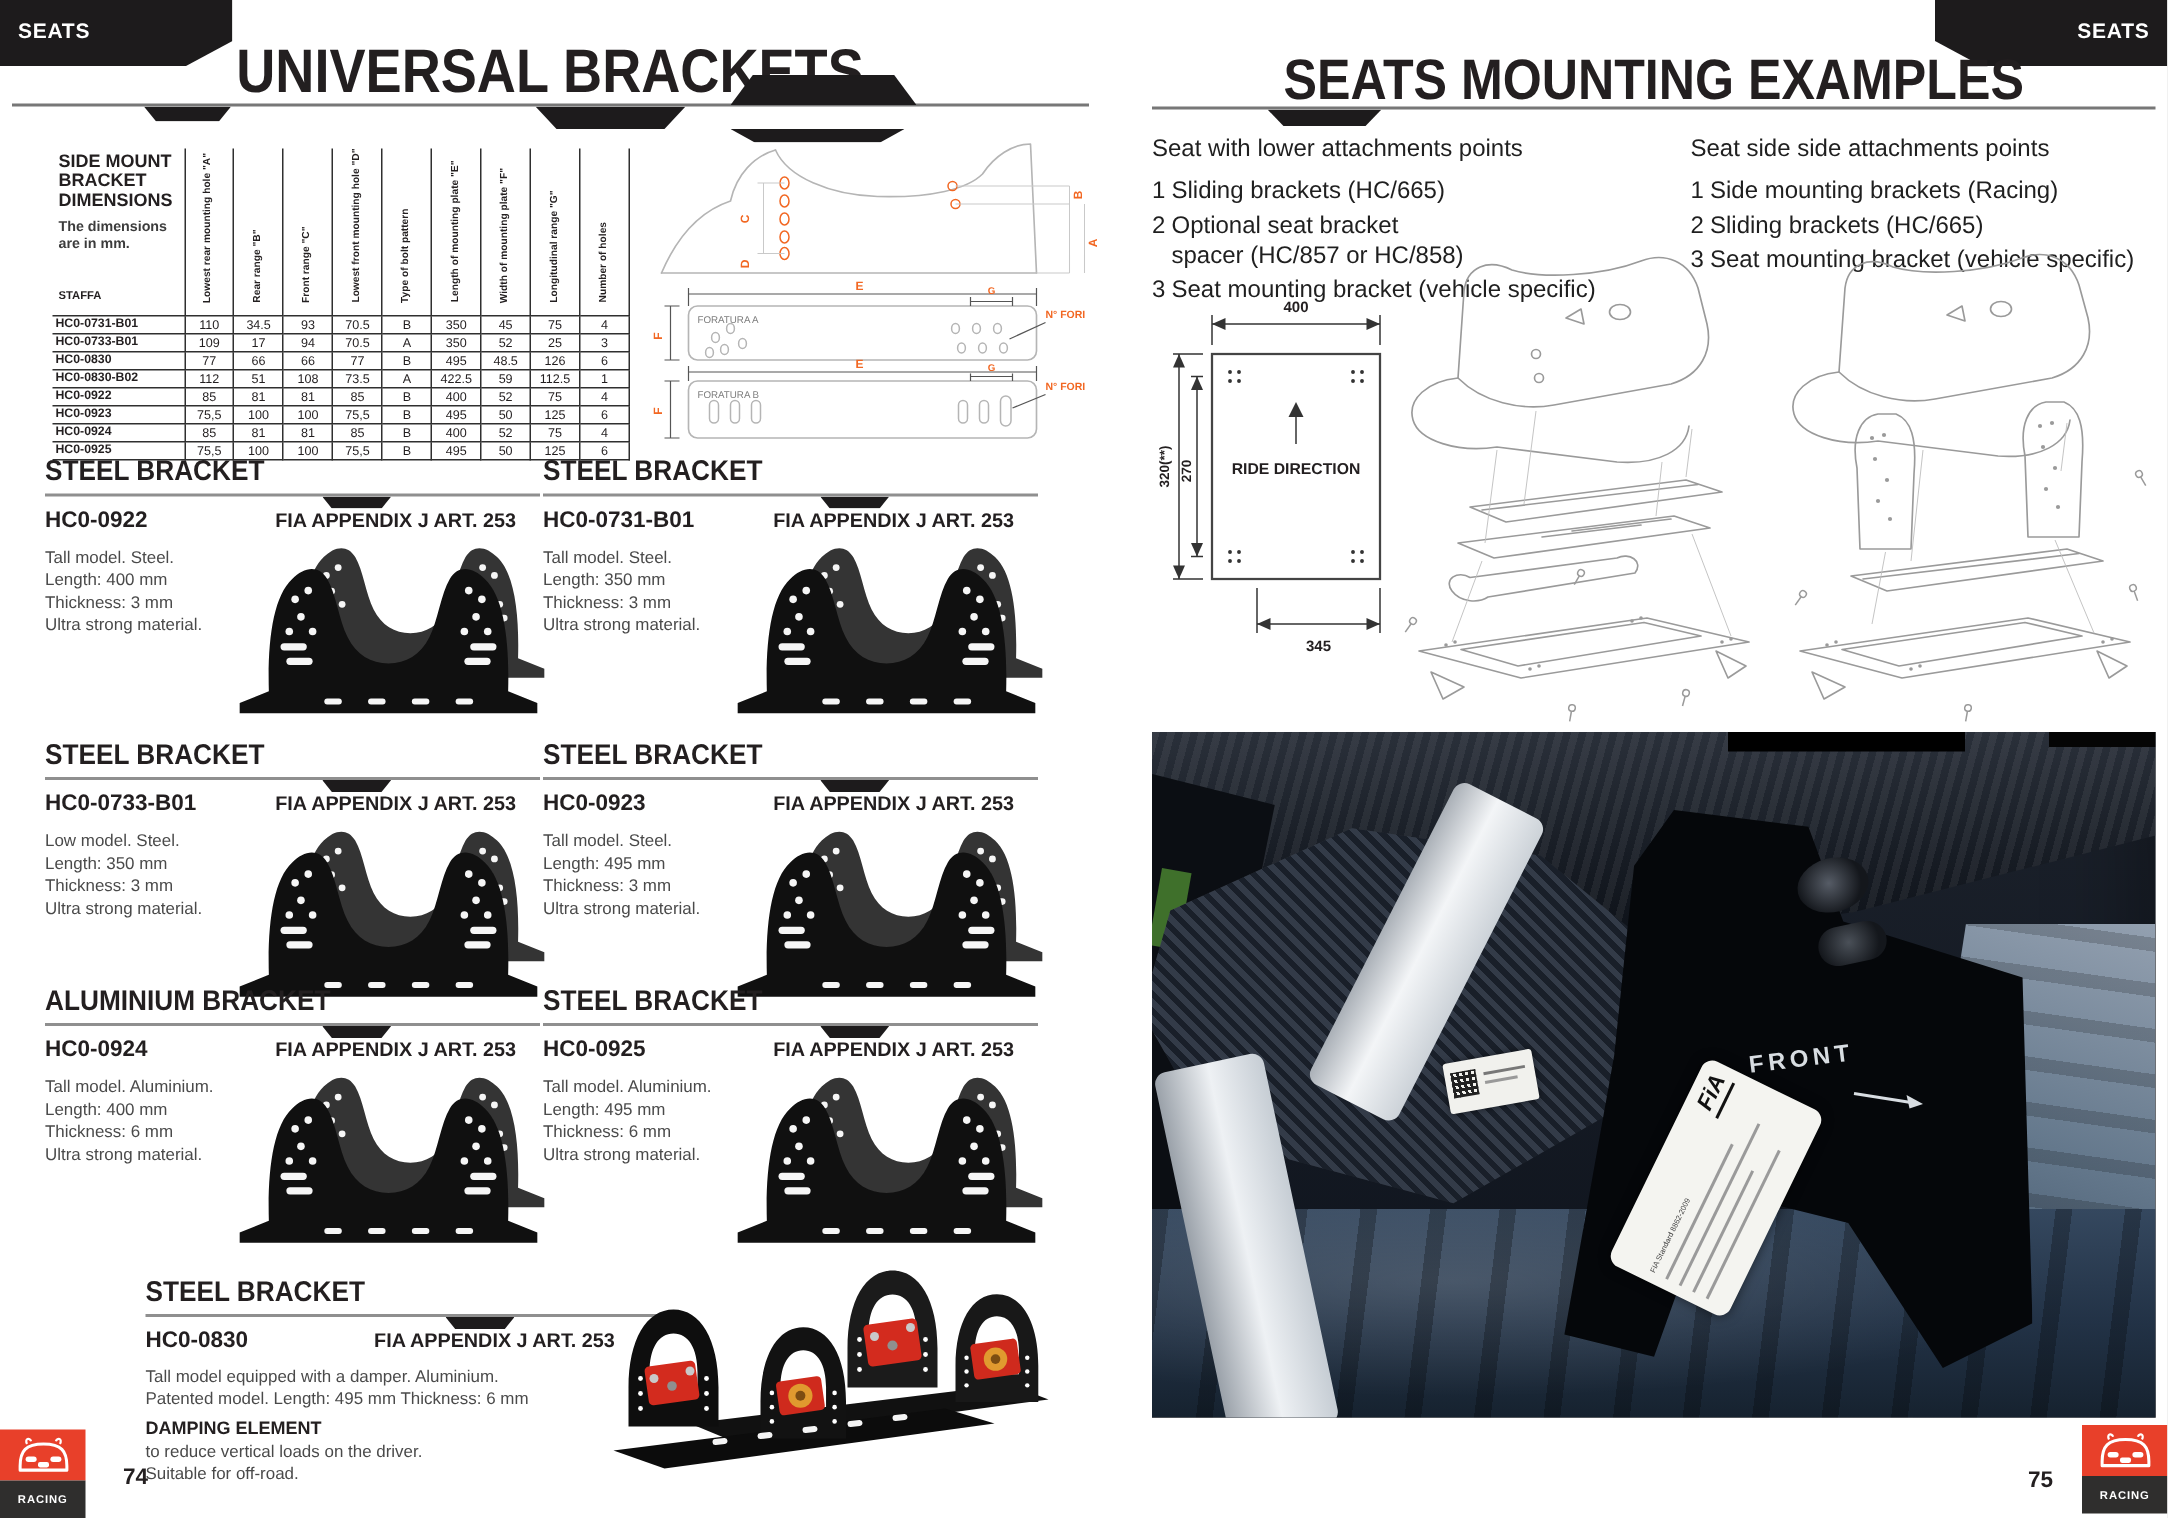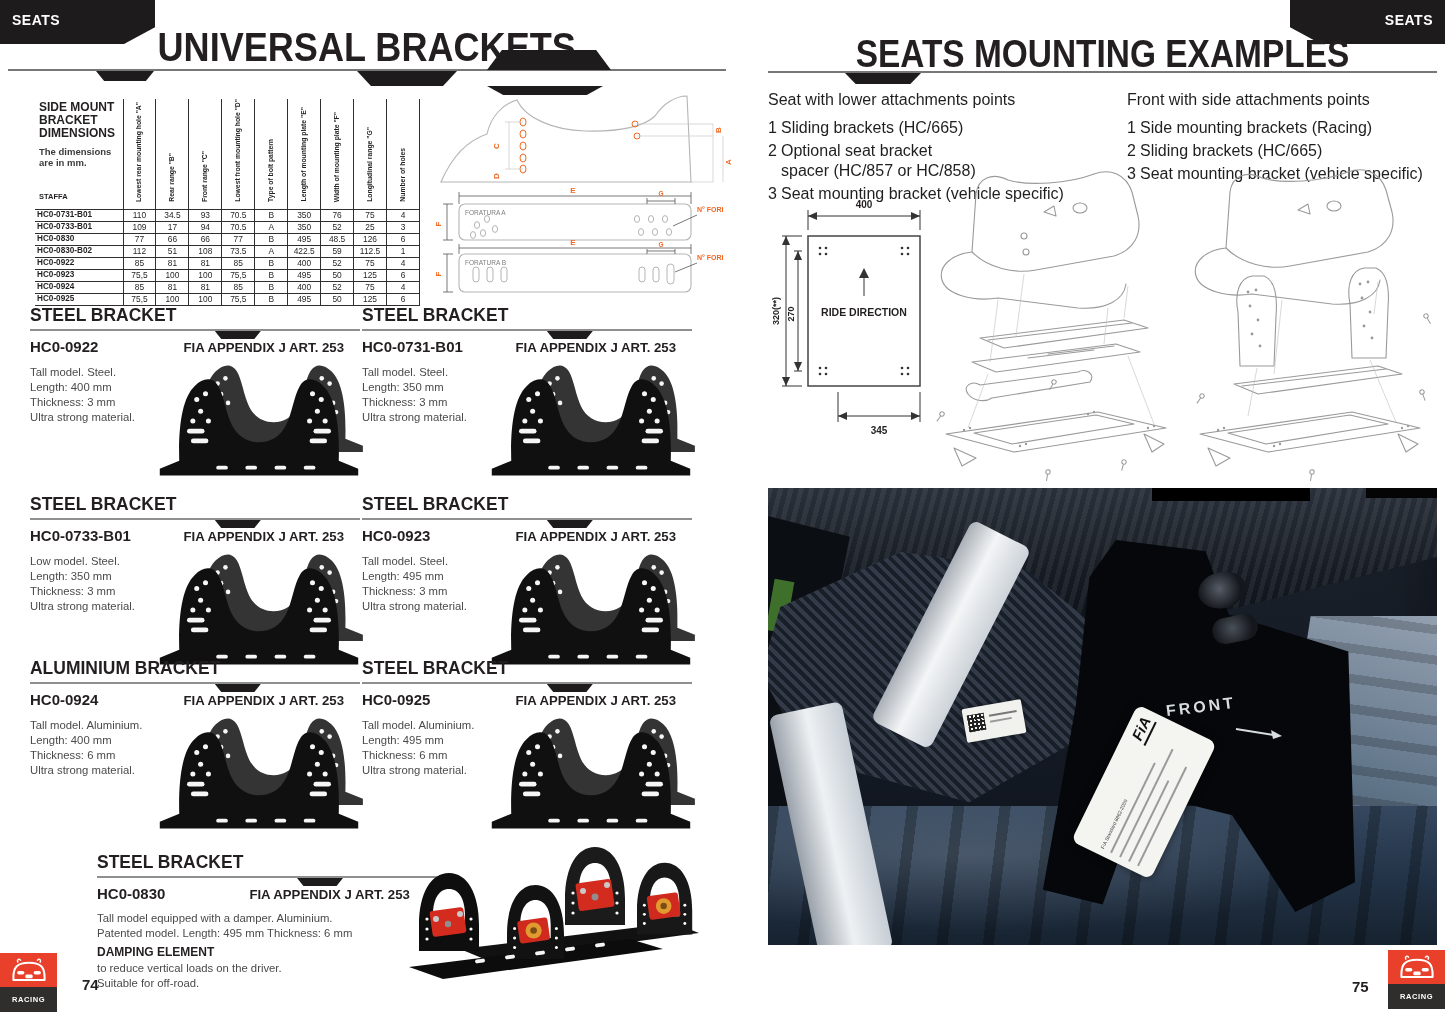--- a/index.html
+++ b/index.html
@@ -248,21 +248,21 @@
     </thead>
     <tbody>
         <tr>
           <td>HC0-0731-B01</td>
           <td>110</td>
           <td>34.5</td>
           <td>93</td>
           <td>70.5</td>
           <td>B</td>
           <td>350</td>
-          <td>76</td>
+          <td>45</td>
           <td>75</td>
           <td>4</td>
         </tr>
         <tr>
           <td>HC0-0733-B01</td>
           <td>109</td>
           <td>17</td>
           <td>94</td>
           <td>70.5</td>
           <td>A</td>
@@ -495,21 +495,21 @@
           <span class="txt">Optional seat bracket
 spacer (HC/857 or HC/858)</span>
         </div>
         <div class="li">
           <span class="num">3</span>
           <span class="txt">Seat mounting bracket (vehicle specific)</span>
         </div>
       </div>
   </div>
   <div class="mount-list ml-side">
-    <div class="ml-head">Front with side attachments points</div>
+    <div class="ml-head">Seat side side attachments points</div>
     <div>
         <div class="li">
           <span class="num">1</span>
           <span class="txt">Side mounting brackets (Racing)</span>
         </div>
         <div class="li">
           <span class="num">2</span>
           <span class="txt">Sliding brackets (HC/665)</span>
         </div>
         <div class="li">

